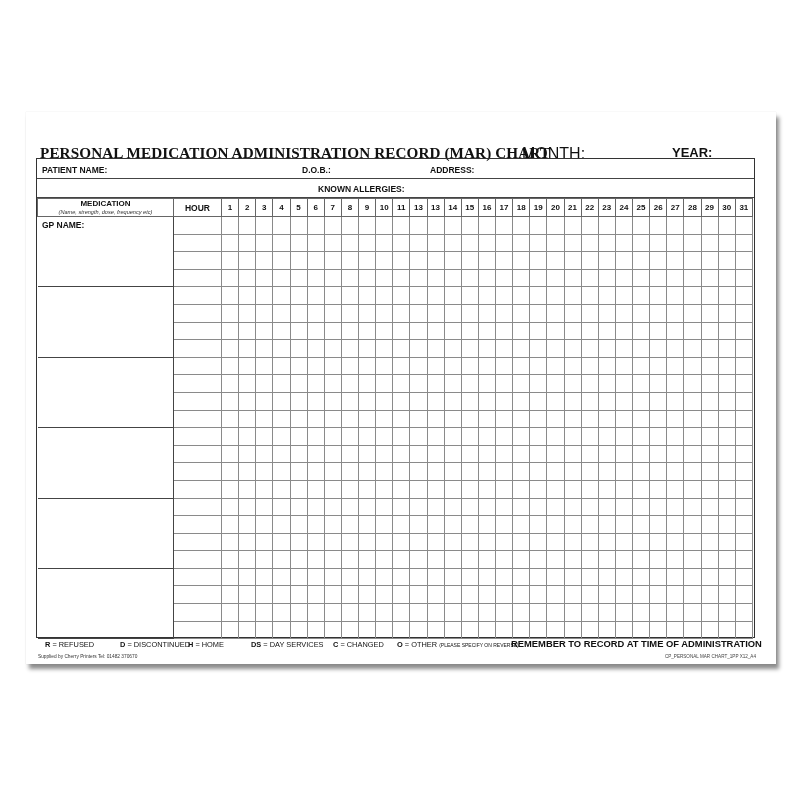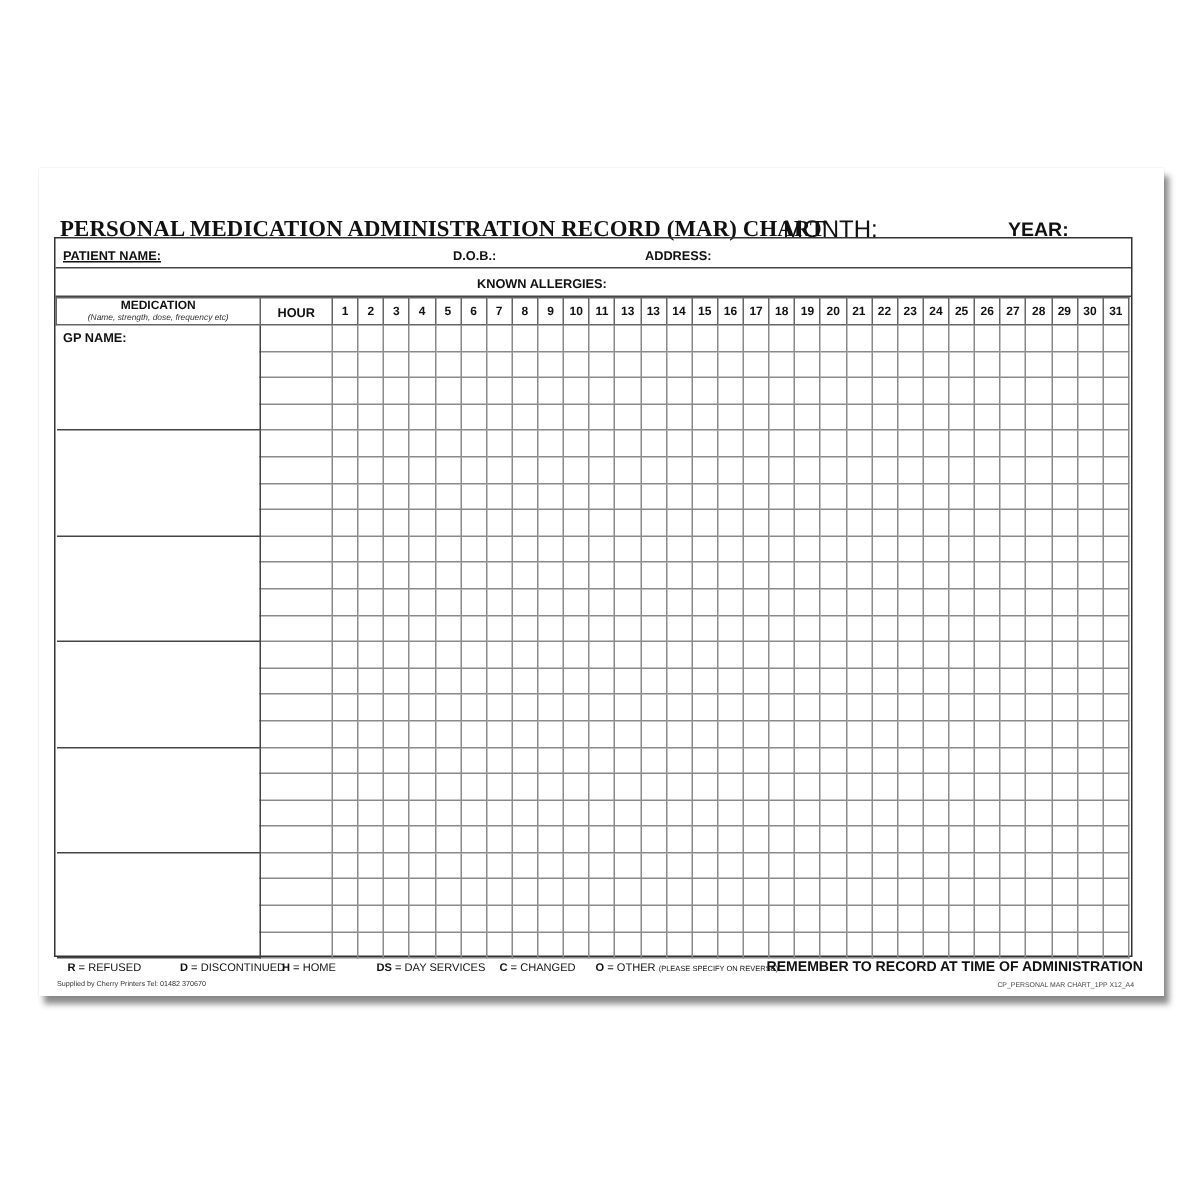--- a/index.html
+++ b/index.html
@@ -40,21 +40,21 @@
 
 <div class="page">
   <div class="title-row">
     <div class="title">PERSONAL MEDICATION ADMINISTRATION RECORD (MAR) CHART</div>
     <div class="month">MONTH:</div>
     <div class="year">YEAR:</div>
   </div>
 
   <div class="frame">
     <div class="info-row" style="top:0;">
-      <span style="left:5px;text-decoration:underline;">PATIENT NAME:</span>
+      <span style="left:5px;">PATIENT NAME:</span>
       <span style="left:265px;">D.O.B.:</span>
       <span style="left:393px;">ADDRESS:</span>
     </div>
     <div class="info-row" style="top:19px;">
       <span style="left:5px;margin-top:36px;">GP NAME:</span>
       <span style="left:265px;padding-left:16px;">KNOWN ALLERGIES:</span>
     </div>
 
     <table class="grid" id="grid">
       <thead>

